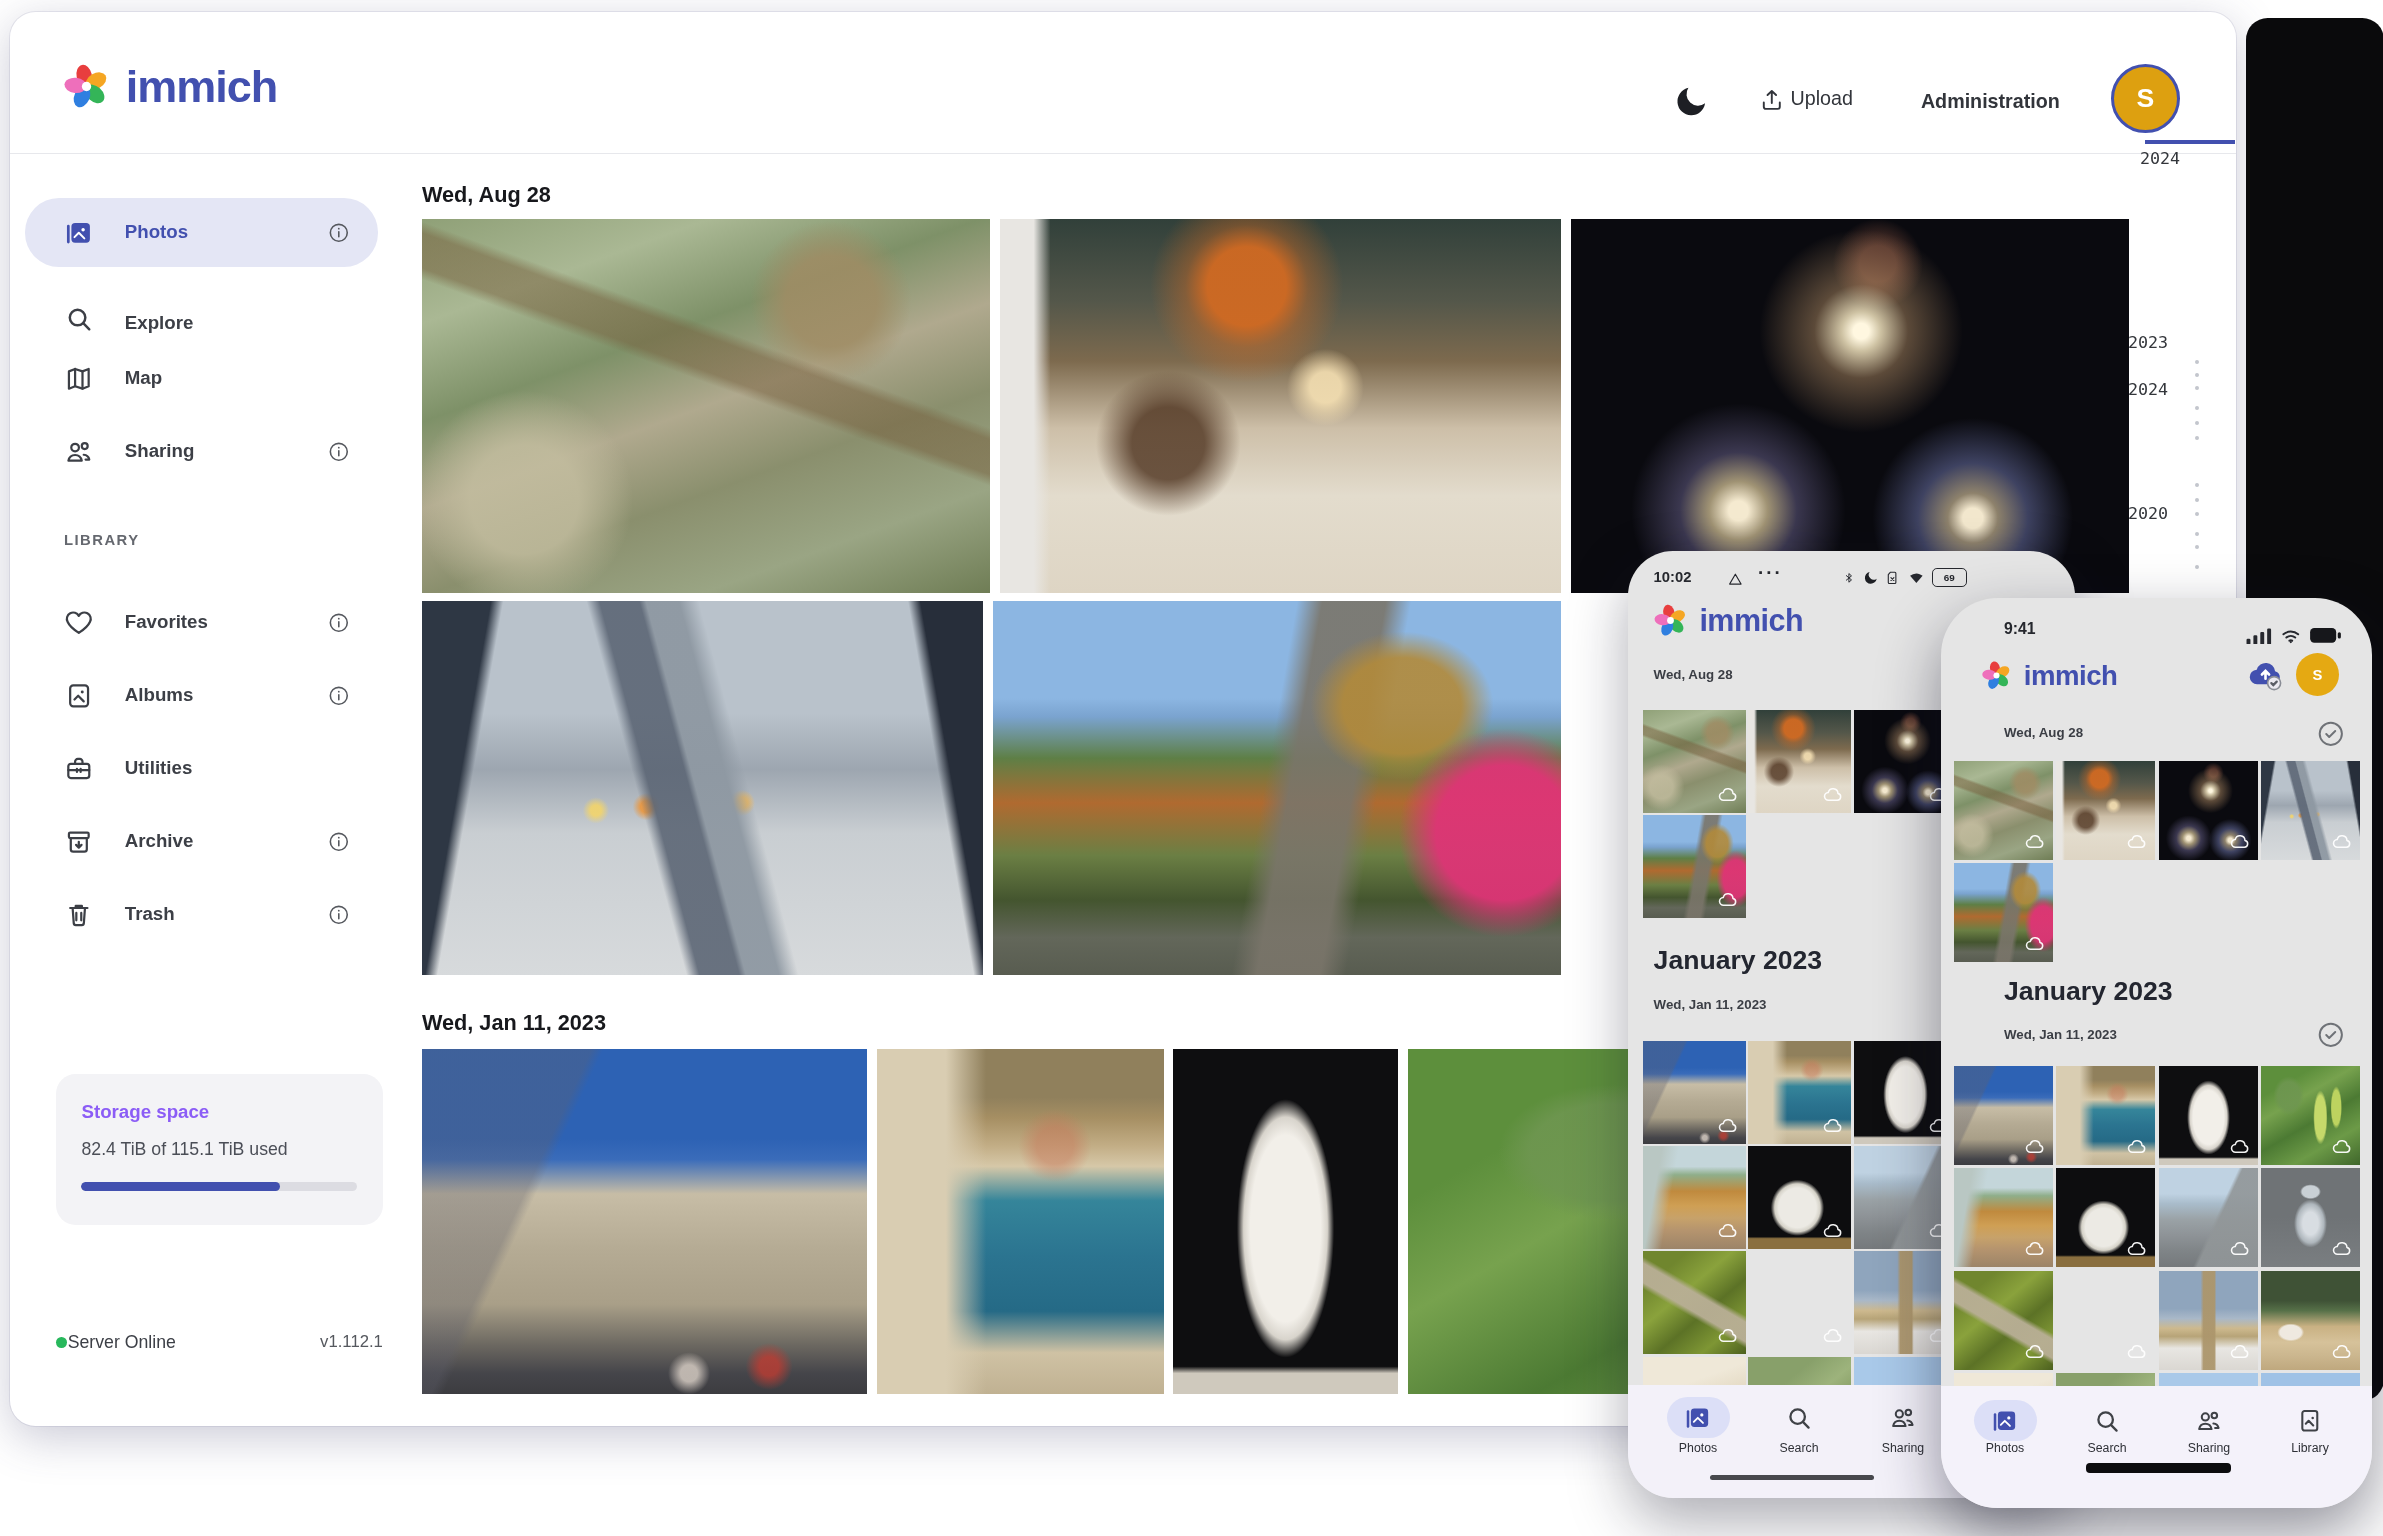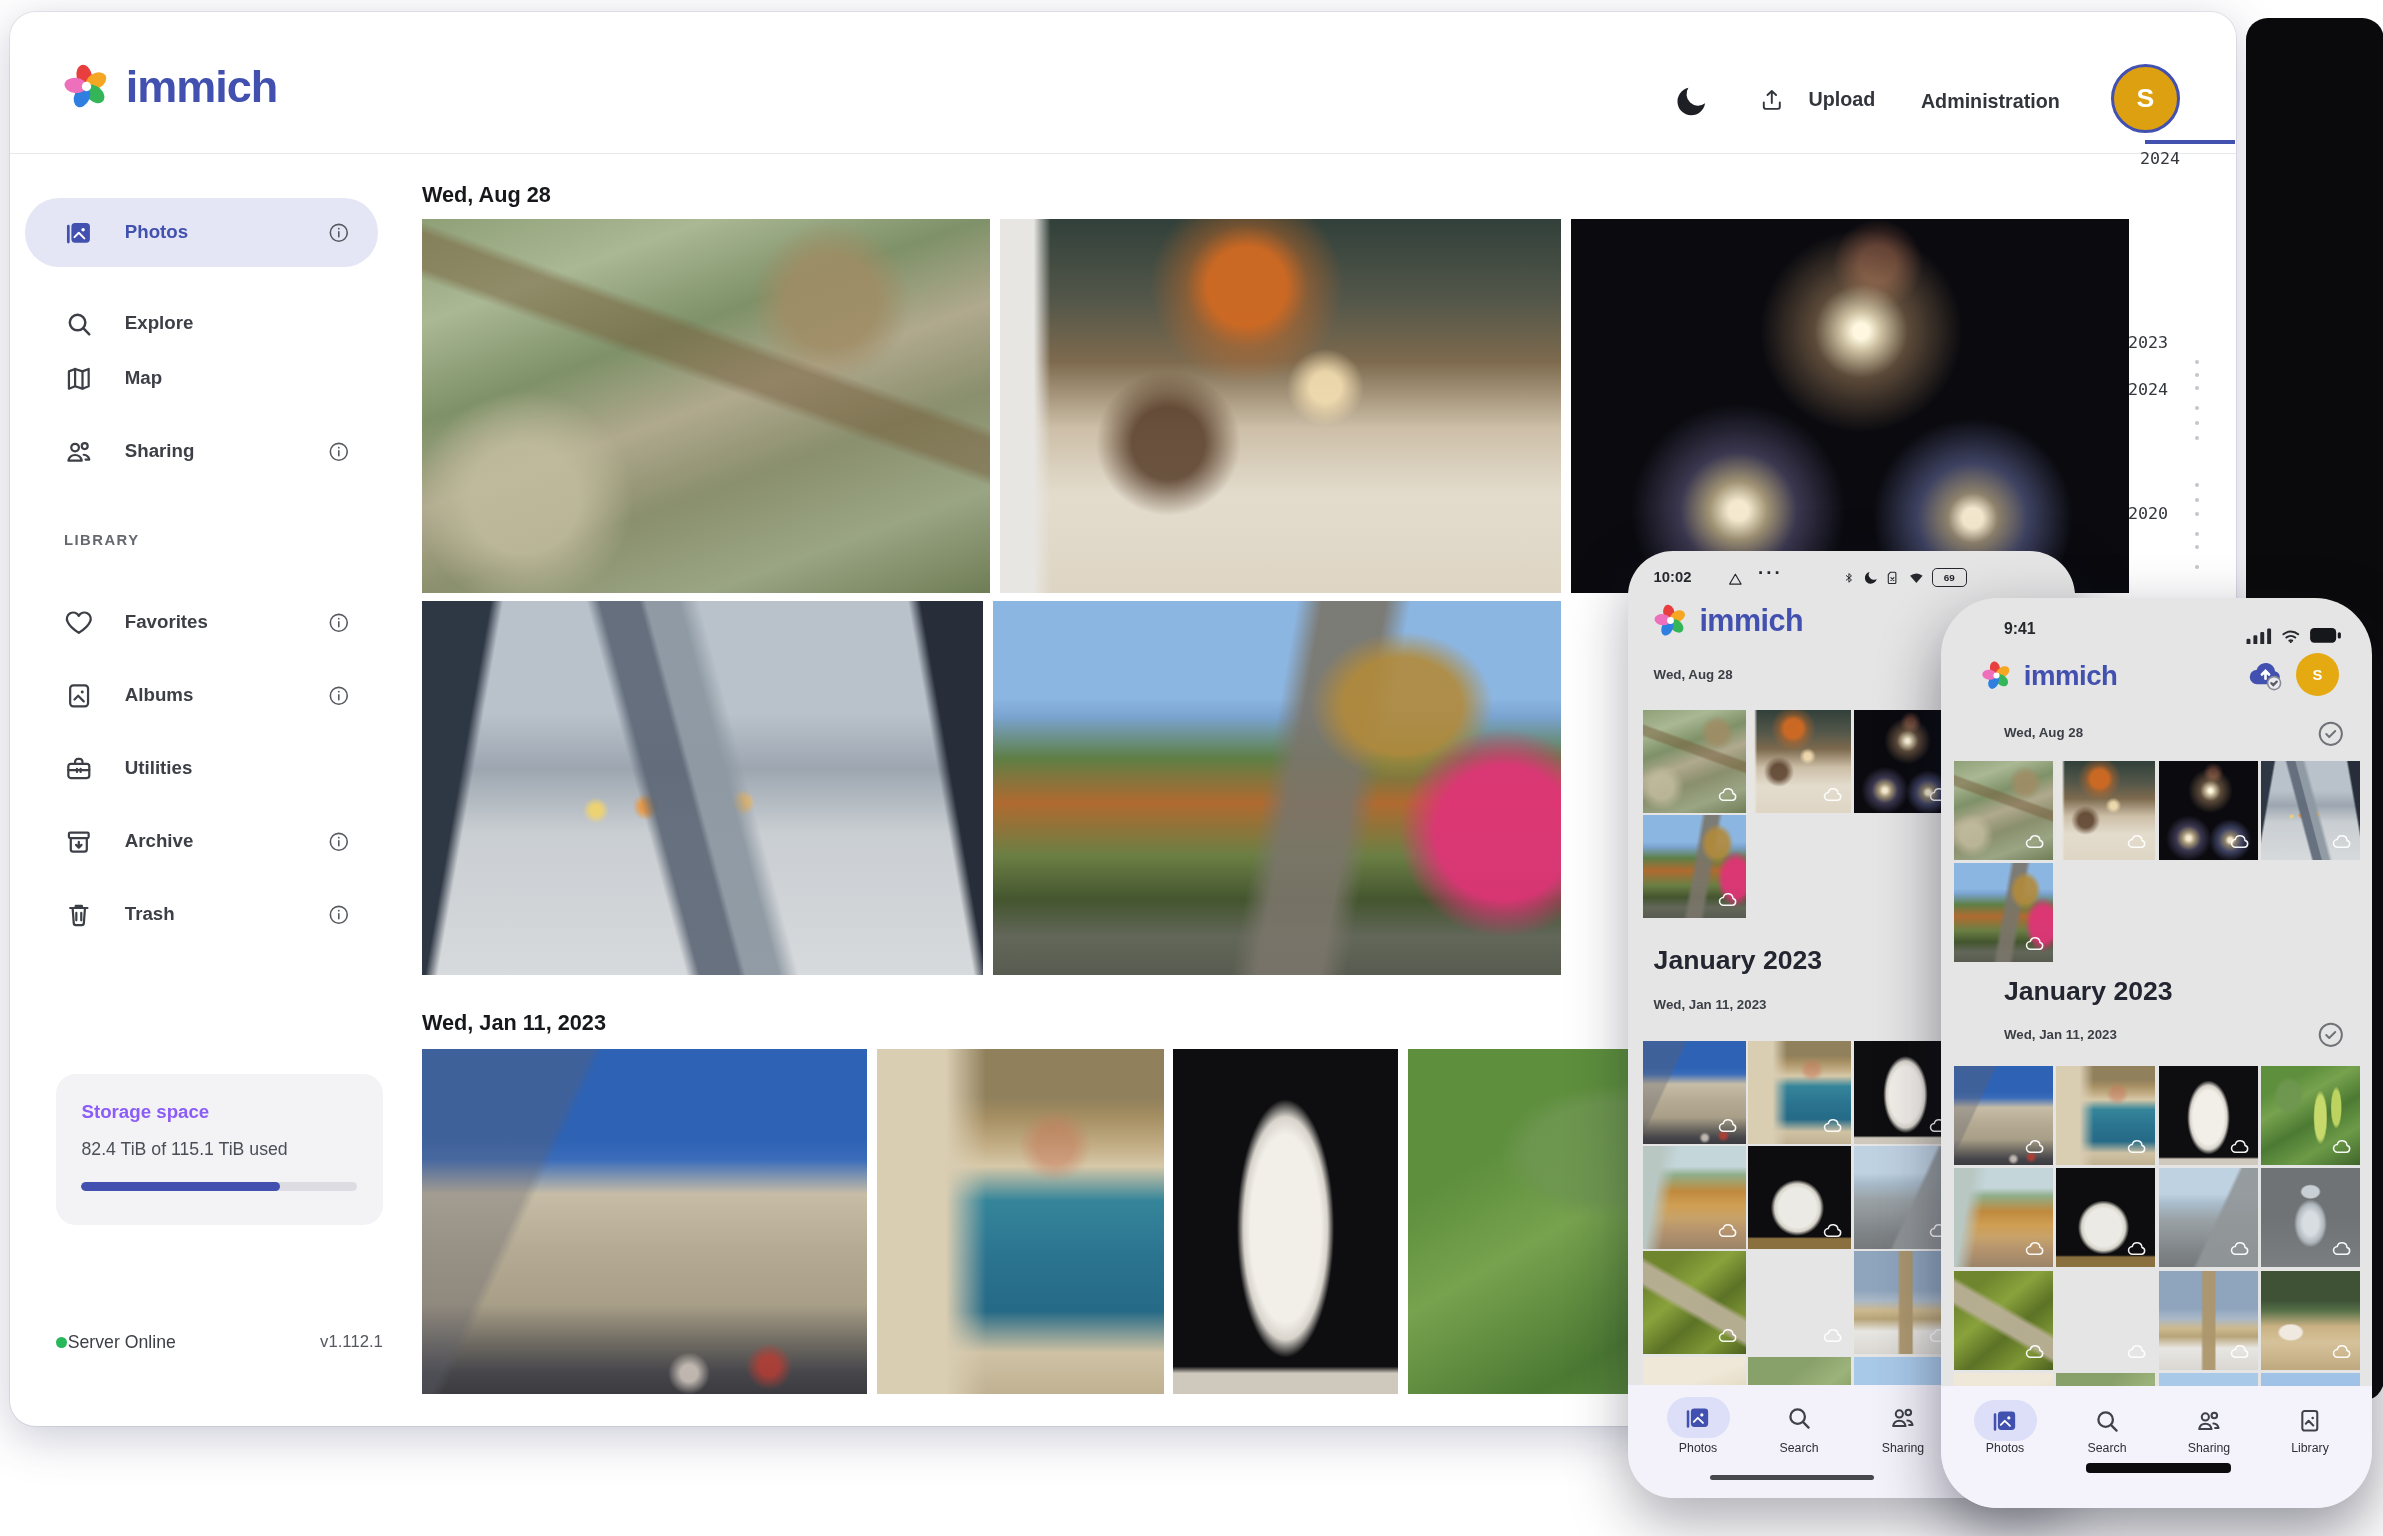--- a/index.html
+++ b/index.html
@@ -17,22 +17,22 @@
   
   .logo{position:absolute;left:51px;top:49px;display:flex;align-items:center;gap:13.8px;}
   .logo-text{font-size:45px;font-weight:700;letter-spacing:-1px;color:#4250af;}
   .hdr-divider{position:absolute;left:0;top:141px;width:2226px;height:1px;background:#e7e8ec;}
   .searchbar{position:absolute;left:412px;top:47px;width:1117px;height:84px;background:#e9ebee;
              border-radius:42px;display:flex;align-items:center;padding:0 29.6px;box-sizing:border-box;gap:19.7px;}
   .searchbar input{flex:1;border:none;background:transparent;outline:none;font-size:18.7px;color:#333;
              font-family:"Liberation Sans",sans-serif;}
   .searchbar input::placeholder{color:#8b919b;}
   .hdr-moon{position:absolute;left:1663px;top:71px;width:37px;height:37px;cursor:pointer;}
-  .hdr-upload{position:absolute;left:1749px;top:75px;display:flex;align-items:center;gap:24px;
-              font-size:19.7px;font-weight:700;color:#32353b;cursor:pointer;}
+  .hdr-upload{position:absolute;left:1749px;top:75px;display:flex;align-items:flex-start;gap:6px;
+              font-size:19.7px;font-weight:400;color:#32353b;cursor:pointer;}
   .hdr-admin{position:absolute;left:1911px;top:78px;font-size:19.7px;font-weight:600;color:#32353b;cursor:pointer;}
   .avatar{position:absolute;left:2101px;top:52px;width:69px;height:69px;border-radius:50%;
           background:#dda githa10;background:#dda010;border:3px solid #4250af;box-sizing:border-box;
           display:flex;align-items:center;justify-content:center;font-size:26.6px;font-weight:700;color:#fff;}
 
   
   .side-item{position:absolute;left:14.8px;width:353px;height:69px;display:flex;align-items:center;
              border-radius:34px;cursor:pointer;}
   .side-item .ic{margin-left:39px;width:29.6px;height:29.6px;color:#3c3f46;}
   .side-item .lbl{margin-left:31.5px;font-size:18.7px;font-weight:600;color:#3c3f46;}
@@ -225,21 +225,21 @@
           </div>
           <div class="lbl">Photos</div>
           <div class="info">
             <svg viewBox="0 0 24 24" fill="none" stroke="currentColor" stroke-width="1.6" stroke-linecap="round" stroke-linejoin="round" style="width:100%;height:100%">
               <circle cx="12" cy="12" r="8.6"></circle>
               <path d="M12 11v5"></path>
               <circle cx="12" cy="7.8" r=".9" fill="currentColor" stroke="none"></circle>
             </svg>
           </div>
         </div>
-        <div class="side-item" style="top: 277px;">
+        <div class="side-item" style="top: 253px; align-items: flex-end;">
           <div class="ic js-ic">
             <svg viewBox="0 0 24 24" fill="none" stroke="currentColor" stroke-width="2" stroke-linecap="round" stroke-linejoin="round" style="width:100%;height:100%">
               <circle cx="11" cy="11" r="6.3"></circle>
               <path d="M15.8 15.8L20.5 20.5"></path>
             </svg>
           </div>
           <div class="lbl">Explore</div>
         </div>
         <div class="side-item" style="top: 332px;">
           <div class="ic js-ic">

